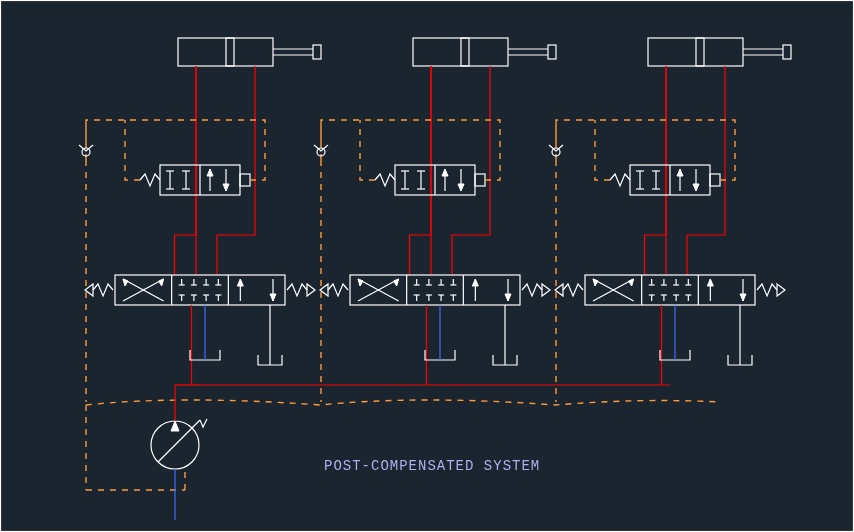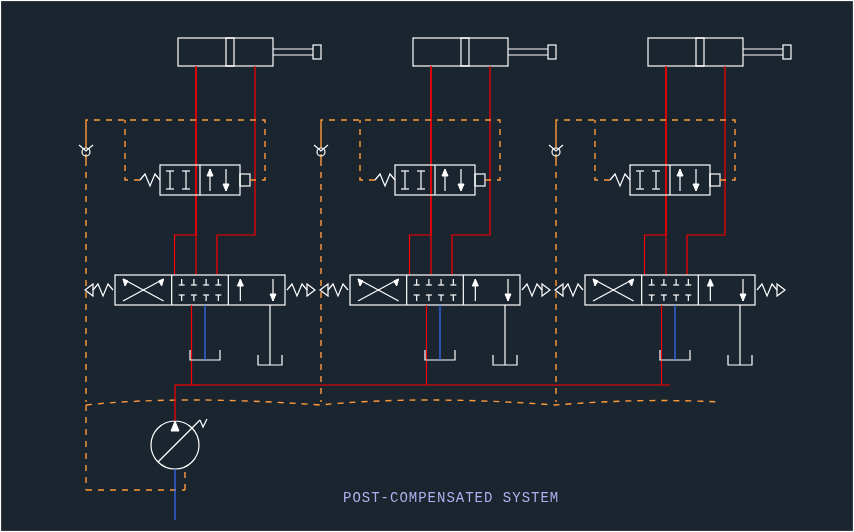--- a/index.html
+++ b/index.html
@@ -291,13 +291,13 @@
     <polyline class="white" points="200,420 203,427 207,419"></polyline>
   </g>
 
   <line class="red" x1="175" y1="421" x2="175" y2="385"></line>
   <line class="red" x1="175" y1="385" x2="200" y2="385"></line>
 
   <line class="blue" x1="175" y1="469" x2="175" y2="520"></line>
 
 </svg>
 
-<div id="titleEl" class="title" style="left: 343px; top: 458px; margin-top: 32px;">POST-COMPENSATED SYSTEM</div>
+<div id="titleEl" class="title" style="left: 324px; top: 458px;">POST-COMPENSATED SYSTEM</div>
 
 </body></html>

